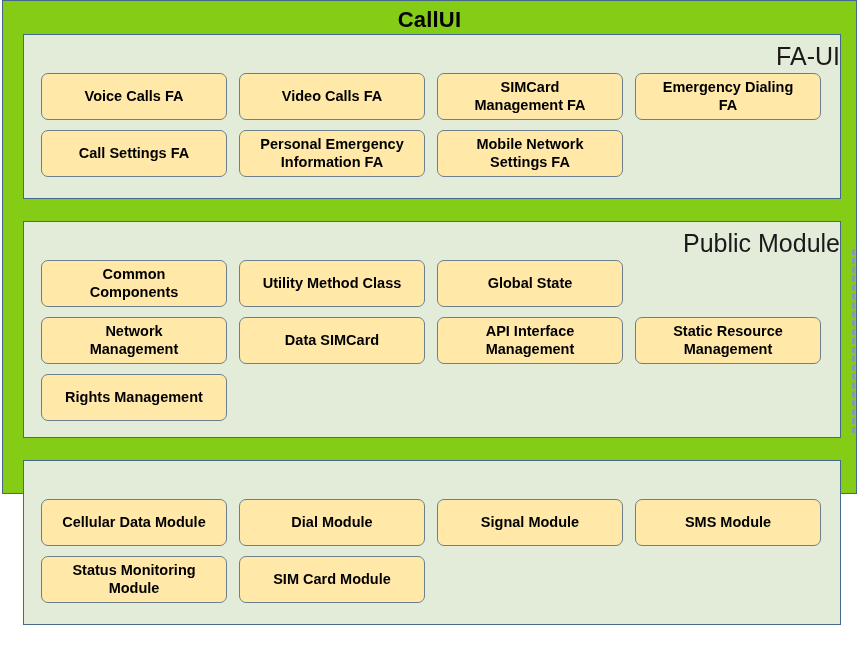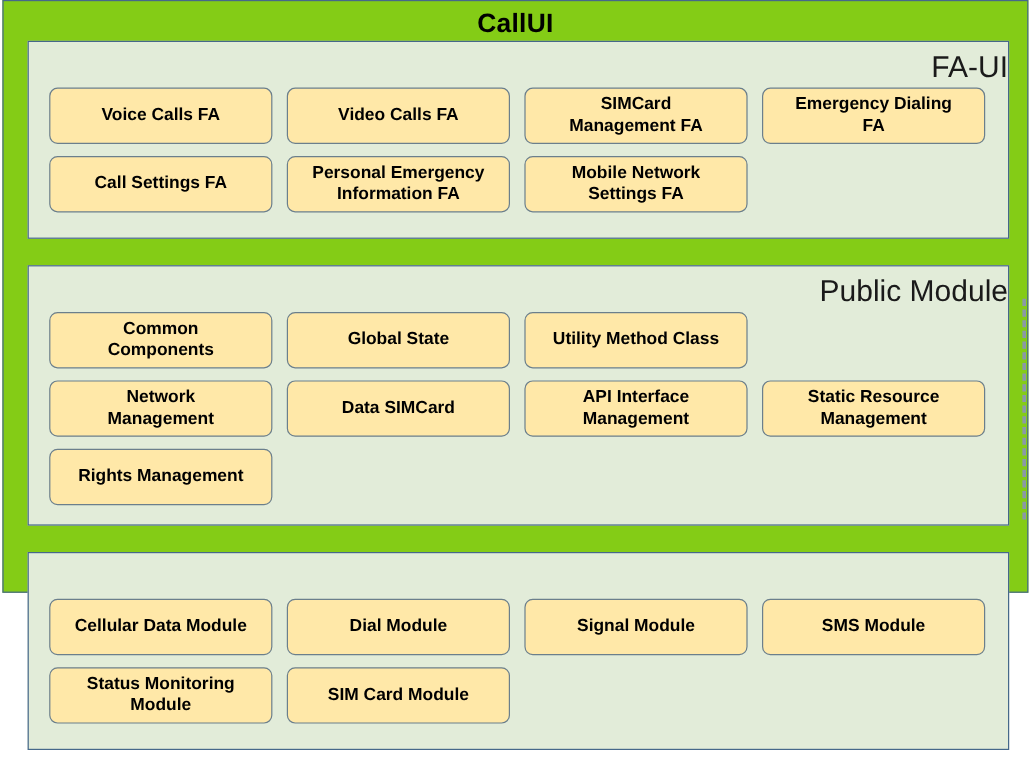--- a/index.html
+++ b/index.html
@@ -129,22 +129,22 @@
         </div>
       </div>
     </div>
 
     <div class="group" id="group-public">
       <div class="group-title">Public Module</div>
       <div class="rows">
         <div class="row">
           <div class="card">Common
 Components</div>
+          <div class="card">Utility Method Class</div>
           <div class="card">Global State</div>
-          <div class="card">Utility Method Class</div>
         </div>
         <div class="row">
           <div class="card">Network
 Management</div>
           <div class="card">Data SIMCard</div>
           <div class="card">API Interface
 Management</div>
           <div class="card">Static Resource
 Management</div>
         </div>

